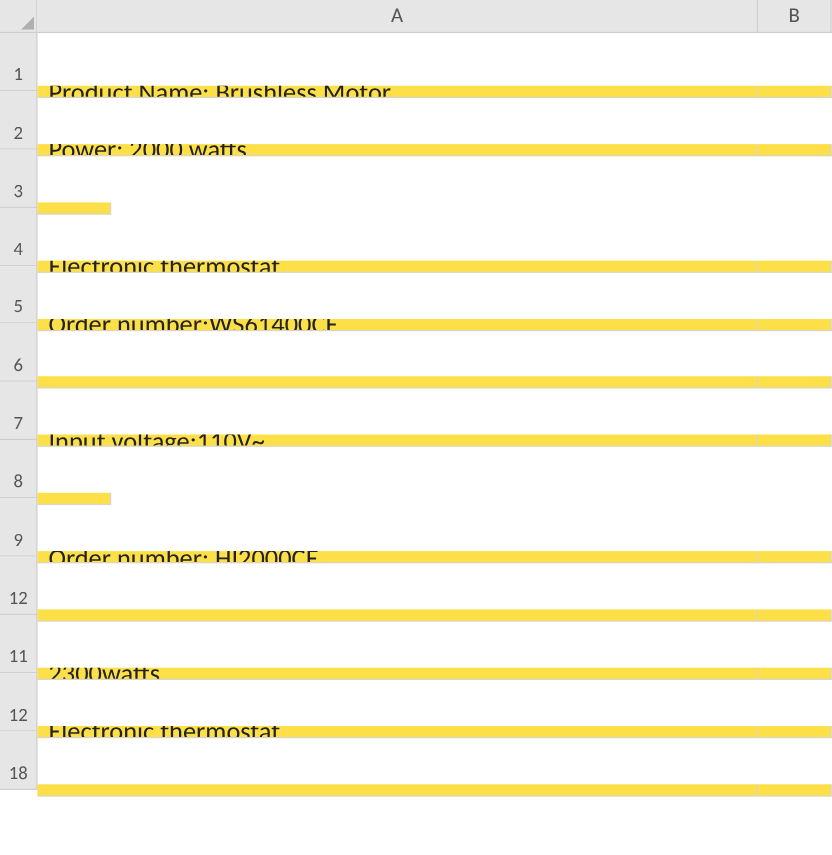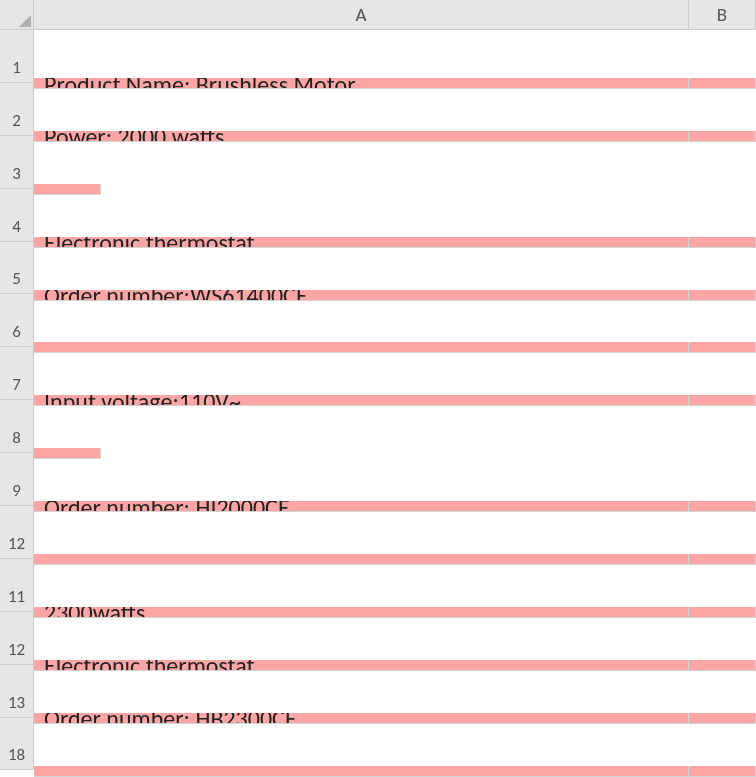--- a/index.html
+++ b/index.html
@@ -65,21 +65,21 @@
       align-items: flex-end;
       justify-content: center;
       font-size: 17px;
       color: #555;
       padding-bottom: 4px;
       user-select: none;
     }
     .cell {
       border-right: 1px solid #d4d4d4;
       border-bottom: 1px solid #d4d4d4;
-      background: #fca5a5;
+      background: #fde047;
       padding: 6px 10px 4px 10px;
       display: flex;
       align-items: center;
       font-size: 24px;
       color: #222;
       overflow: hidden;
       white-space: nowrap;
       margin-top: 48px;
     }
     .cell.a { width: 655px; }
@@ -152,23 +152,18 @@
       <div class="rowhead">11</div>
       <div class="cell a">2300watts</div>
       <div class="cell b"></div>
     </div>
     <div class="row">
       <div class="rowhead">12</div>
       <div class="cell a">Electronic thermostat</div>
       <div class="cell b"></div>
     </div>
     <div class="row">
-      <div class="rowhead">13</div>
-      <div class="cell a">Order number: HB2300CE</div>
-      <div class="cell b"></div>
-    </div>
-    <div class="row">
       <div class="rowhead">18</div>
       <div class="cell a"></div>
       <div class="cell b"></div>
     </div>
   </div>
 </div>
 
 </body></html>

